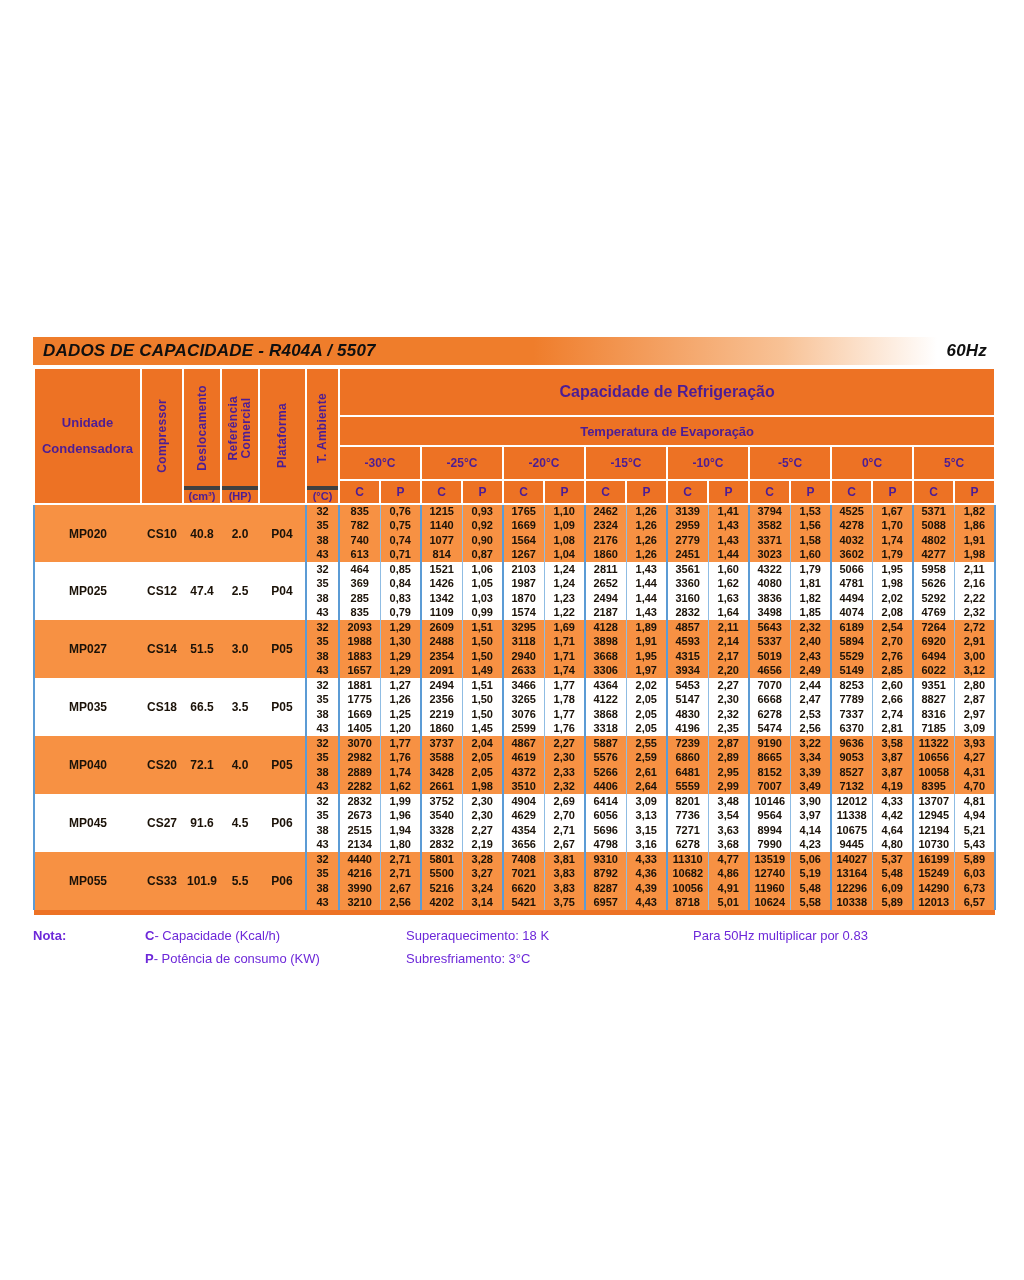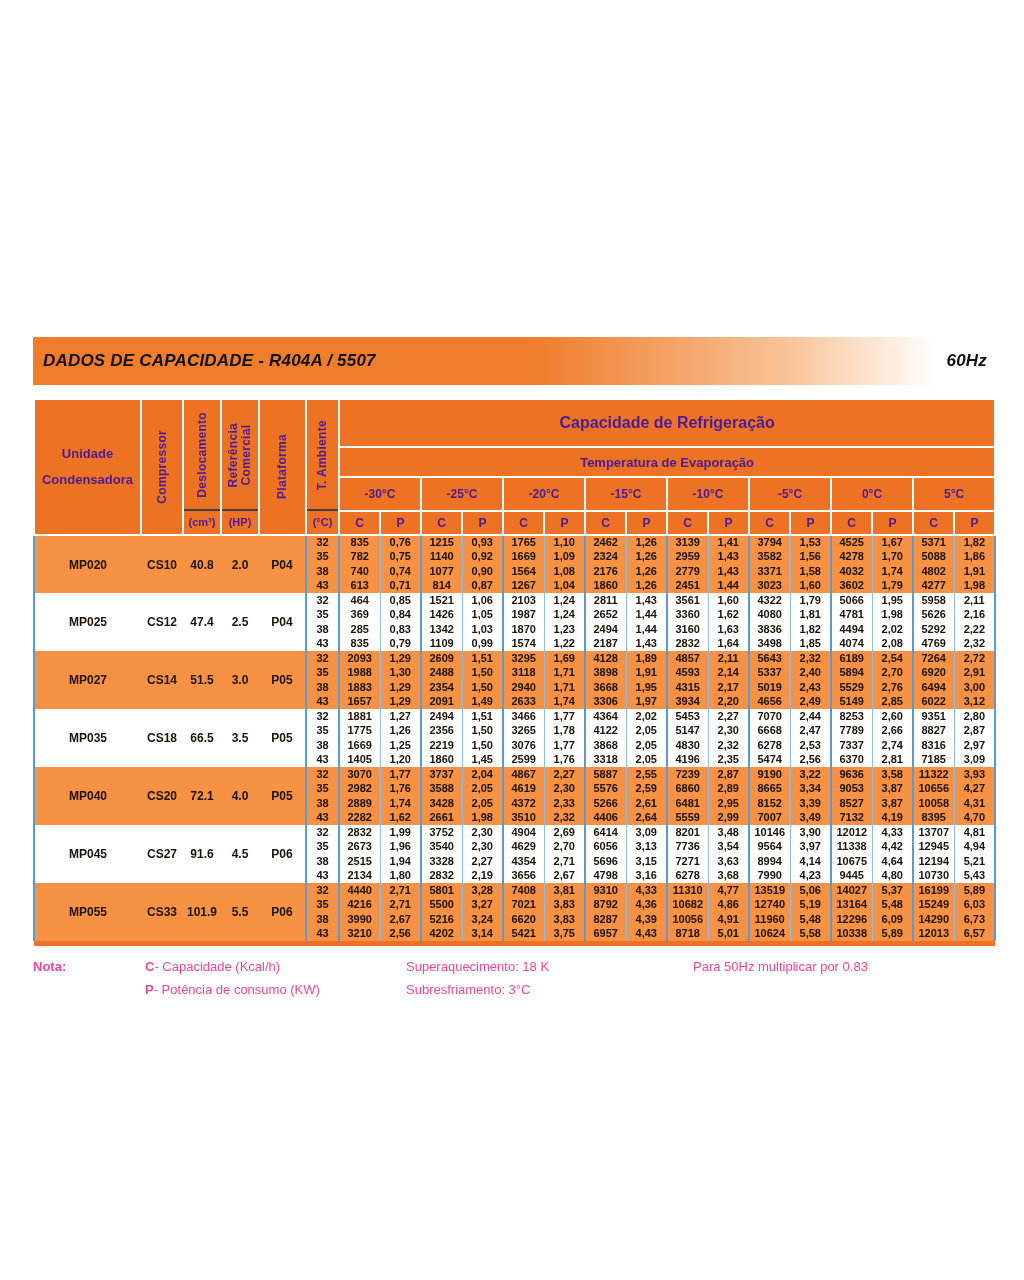--- a/index.html
+++ b/index.html
@@ -13,22 +13,22 @@
   *{box-sizing:border-box;margin:0;padding:0;}
   html,body{background:#fff;}
   .page{
     position:relative;width:1024px;height:1280px;background:#fff;overflow:hidden;
     font-family:"Liberation Sans",sans-serif;color:var(--text-dark);
   }
   .content{position:absolute;left:33px;top:337px;width:962px;}
 
   
   .title-bar{
-    height:48px;display:flex;align-items:center;justify-content:space-between;
-    padding:0 8px 0 10px;margin-bottom:13px;
+    height:28px;display:flex;align-items:center;justify-content:space-between;
+    padding:0 8px 0 10px;margin-bottom:2px;
     background:linear-gradient(90deg,var(--title-orange) 0%,var(--title-orange) 52%,#F8C296 78%,#ffffff 94%);
   }
   .title-text,.freq-text{
     font-style:italic;font-weight:bold;font-size:17px;color:#101010;letter-spacing:.2px;white-space:nowrap;
   }
 
   
   table.cap{border-collapse:collapse;table-layout:fixed;width:961px;}
   col.c-unit{width:107px;} col.c-comp{width:42px;} col.c-disp{width:38px;}
   col.c-ref{width:38px;} col.c-plat{width:47px;} col.c-amb{width:33px;}
@@ -41,40 +41,40 @@
   tr.hr1{height:48px;} tr.hr2{height:30px;} tr.hr3{height:34px;} tr.hr4{height:24px;}
   .cap-h{font-size:16px;}
   .evap-h{font-size:13px;margin-left:12px;}
   .temp-h{font-size:12px;}
   .cp-h{font-size:12px;}
 
   th.lh{padding:0;}
   .hwrap{display:flex;flex-direction:column;height:132px;}
   .vwrap{flex:1;display:flex;align-items:center;justify-content:center;overflow:hidden;}
   .vtext{writing-mode:vertical-rl;transform:rotate(180deg);font-size:12px;font-weight:bold;line-height:13px;white-space:pre-line;letter-spacing:.3px;}
-  .sub{height:24px;border-top:2px solid #404040;display:flex;align-items:center;justify-content:center;font-size:11px;font-weight:bold;}
+  .sub{height:16px;border-top:4px solid #404040;display:flex;align-items:center;justify-content:center;font-size:11px;font-weight:bold;}
   .unidade-label{white-space:pre-line;font-size:13px;line-height:26px;font-weight:bold;}
 
   tbody td{
     padding:0;text-align:center;vertical-align:middle;
     font-size:11px;font-weight:bold;color:#1b1208;line-height:1;
   }
   tbody tr{height:14.5px;}
   tr.shaded td{background:var(--data-orange);}
   tr.light td{background:#ffffff;}
   td.info{font-size:12px;}
   td.left-edge{border-left:2px solid var(--divider-blue);}
   td.right-edge{border-right:2px solid var(--divider-blue);}
   td.amb{border-left:2px solid var(--divider-blue);border-right:2px solid var(--divider-blue);}
   td.val.group-start{border-left:2px solid var(--divider-blue);}
   td.val.p-col{border-left:1px solid var(--divider-blue-light);}
   tfoot td.bottom-bar{height:5px;background:var(--header-orange);padding:0;}
 
   
-  .notes{display:flex;margin-top:9px;font-size:13px;color:#ec4899;}
+  .notes{display:flex;margin-top:9px;font-size:13px;color:#6d28d9;}
   .notes .ncol{display:flex;flex-direction:column;}
   .notes .line{height:23px;display:flex;align-items:center;white-space:nowrap;}
   .ncol.n1{width:112px;font-weight:bold;}
   .ncol.n2{width:240px;}
   .ncol.n3{width:287px;margin-left:21px;}
   .bold{font-weight:bold;}
 </style>
 </head>
 <body>
 

